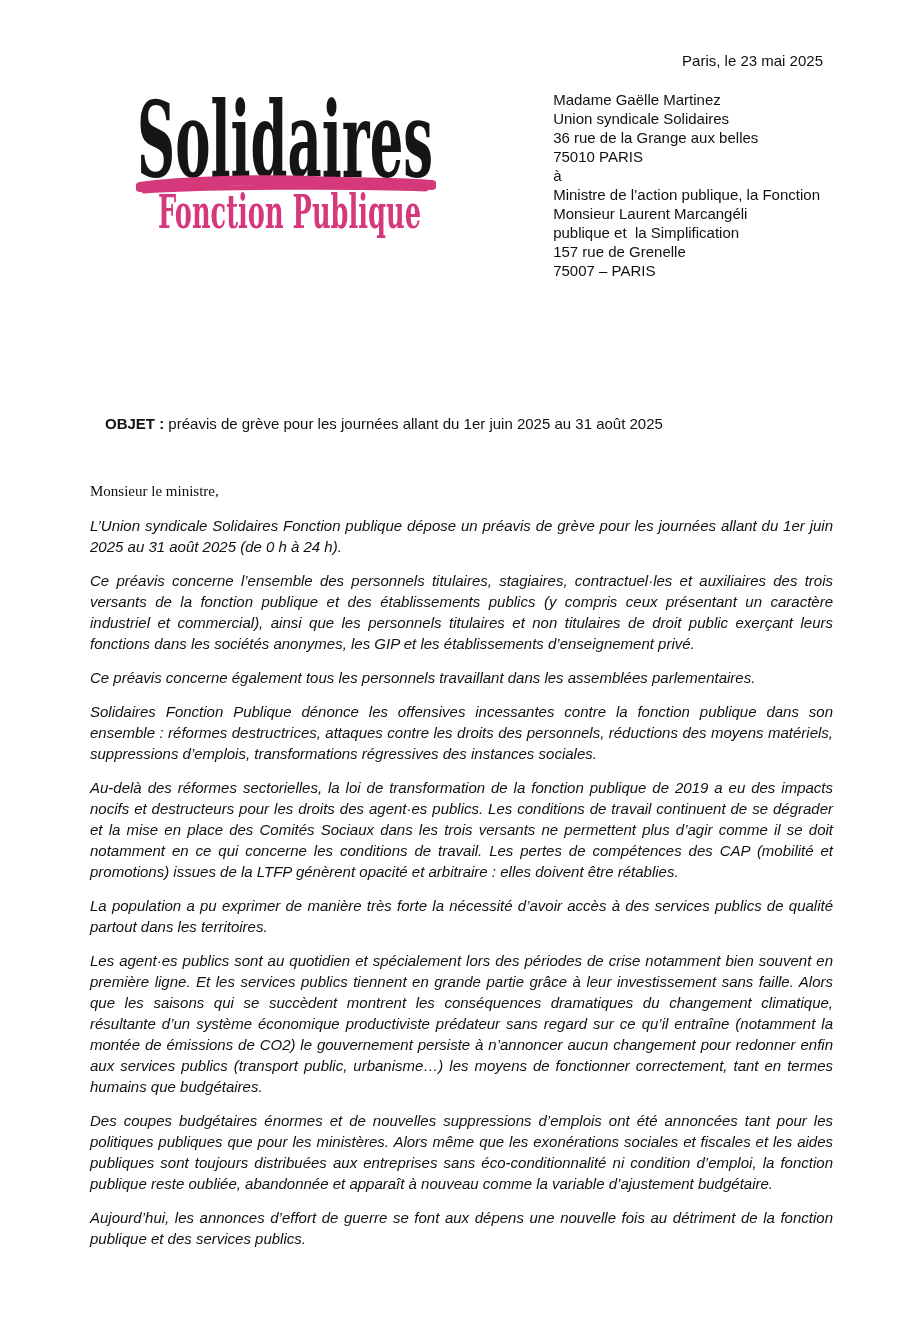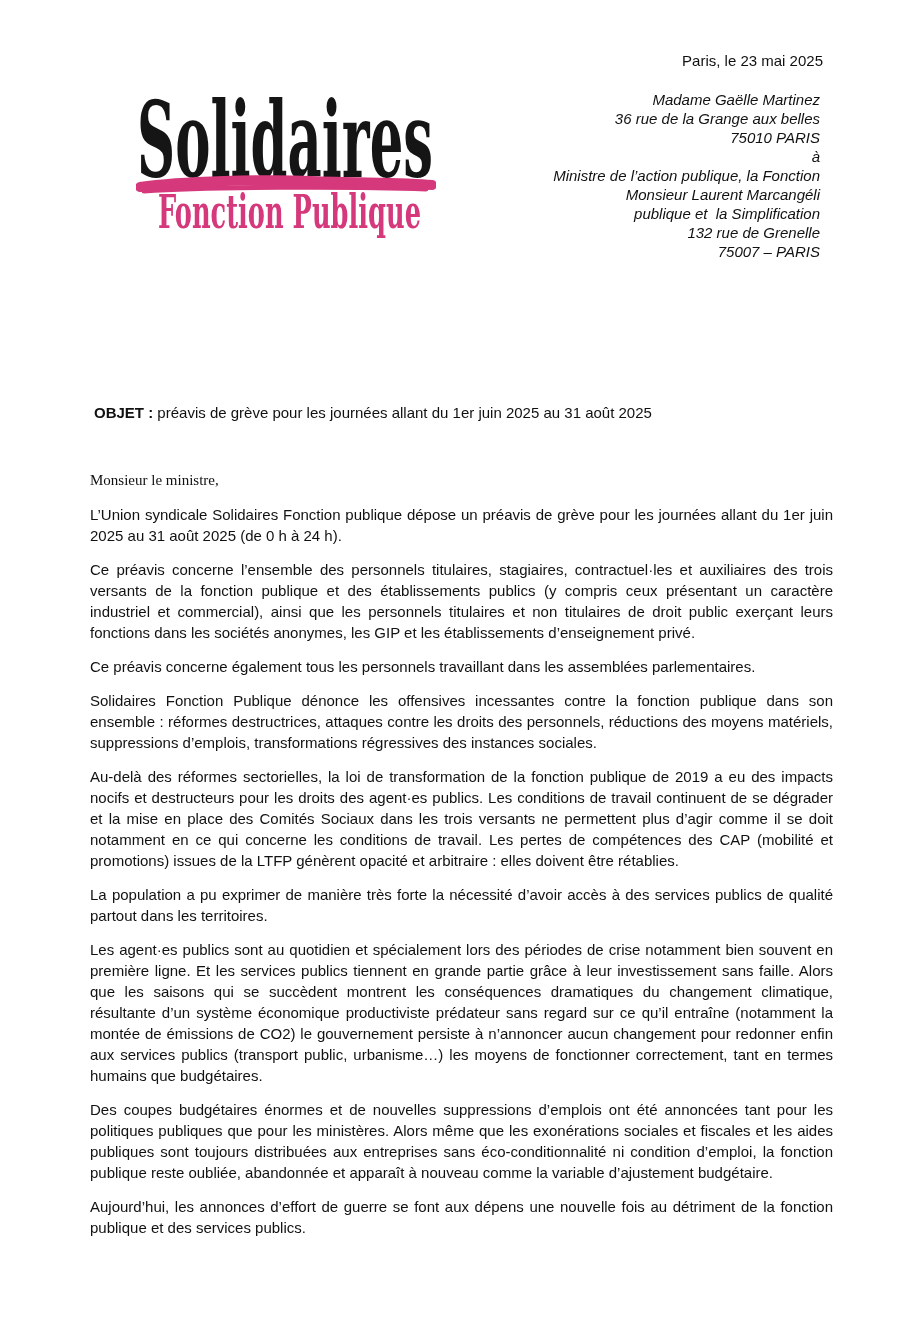--- a/index.html
+++ b/index.html
@@ -29,38 +29,38 @@
     left: 136px;
     top: 97px;
     width: 300px;
     height: 145px;
     text-align: right;
   }
   .recipient {
     position: absolute;
     top: 90px;
     right: 78px;
-    text-align: right;
+    text-align: left;
     line-height: 19px;
-    font-style: italic;
   }
   .letter-body {
     position: absolute;
     left: 90px;
     right: 65px;
     top: 398px;
     line-height: 21px;
   }
-  .subject { margin: 4px; }
+  .subject { margin: 15px; }
   .b { font-weight: bold; }
   .salutation { margin: 47px 0 0 0; font-family: Liberation Serif, serif; }
   .paragraphs p, .paragraphs div.para {
     margin: 13px 0 0 0;
     text-align: justify;
     hyphens: auto;
+    font-style: italic;
     -webkit-hyphens: auto;
   }
 </style>
 </head>
 <body>
 
 <div class="page">
 
   <div class="date">Paris, le 23 mai 2025</div>
 
@@ -68,27 +68,28 @@
     <svg width="300" height="145" viewBox="0 0 300 145">
       <text x="1" y="80" font-family="DejaVu Serif, serif" font-weight="bold" font-size="104" textLength="296" lengthAdjust="spacingAndGlyphs" fill="#151515">Solidaires</text>
       <path d="M4,90 C45,84 130,82 175,84 C225,86 268,85 296,88" fill="none" stroke-width="10" stroke-linecap="round" stroke="#d5397b"></path>
       <path d="M8,94 C70,90 210,89 290,92" fill="none" stroke-width="5" stroke-linecap="round" stroke="#d5397b"></path>
       <text x="22" y="131" font-family="DejaVu Serif, serif" font-weight="bold" font-size="47" textLength="263" lengthAdjust="spacingAndGlyphs" fill="#d5397b">Fonction Publique</text>
     </svg>
   </div>
 
   <div class="recipient">
       <div>Madame Gaëlle Martinez</div>
+      <div>Union syndicale Solidaires</div>
       <div>36 rue de la Grange aux belles</div>
       <div>75010 PARIS</div>
       <div>à</div>
       <div>Ministre de l’action publique, la Fonction</div>
       <div>Monsieur Laurent Marcangéli</div>
       <div>publique et&nbsp; la Simplification</div>
-      <div>132 rue de Grenelle</div>
+      <div>157 rue de Grenelle</div>
       <div>75007 – PARIS</div>
     </div>
 
   <div class="letter-body">
 
     <p class="subject"><span class="b">OBJET :</span><span> préavis de grève pour les journées allant du 1er juin 2025 au 31 août 2025</span></p>
 
     <p class="salutation">Monsieur le ministre,</p>
 
     <div class="paragraphs">

